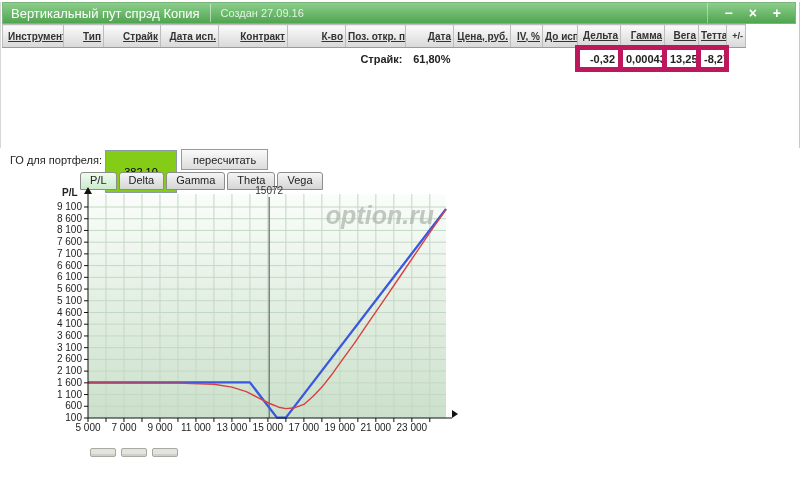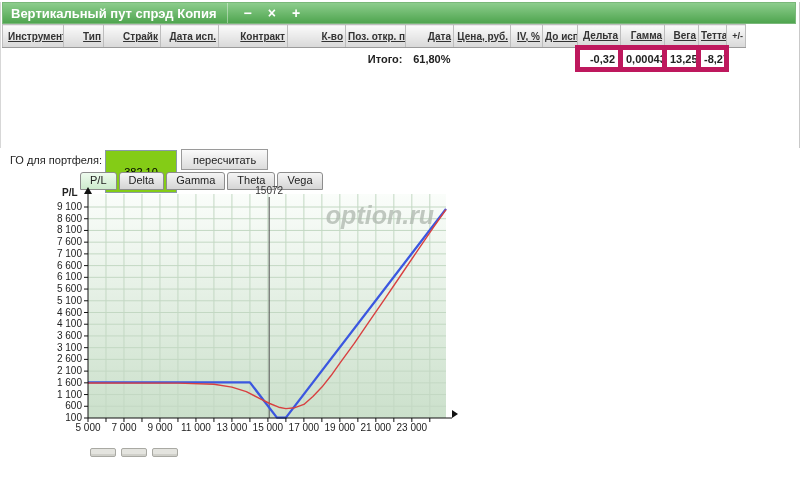--- a/index.html
+++ b/index.html
@@ -2,21 +2,21 @@
 <html><head>
 <meta charset="utf-8">
 <style>
   html,body{margin:0;padding:0;}
   body{width:800px;height:484px;position:relative;background:#fff;overflow:hidden;
        font-family:"Liberation Sans",sans-serif;font-size:11px;color:#222;}
   
   .titlebar{position:absolute;left:2px;top:2px;width:794px;height:22px;box-sizing:border-box;
     background:linear-gradient(#8dcd8d,#4fa54f);display:flex;align-items:center;
     border:1px solid #7ab87a;}
-  .titlebar .title{font-weight:bold;color:#fff;font-size:13px;padding:0 10px 0 8px;white-space:nowrap;}
+  .titlebar .title{font-weight:normal;color:#fff;font-size:13px;padding:0 10px 0 8px;white-space:nowrap;}
   .titlebar .created{font-size:11px;color:#e2f3e2;border-left:1px solid rgba(255,255,255,.5);
     padding:3px 0 3px 10px;flex:1;}
   .winbtns{display:flex;align-items:center;height:100%;border-left:1px solid rgba(255,255,255,.4);
     padding:0 14px 0 16px;gap:16px;}
   .winbtn{color:#fff;font-weight:bold;font-size:14px;line-height:14px;cursor:default;}
   
   .panel-frame{position:absolute;left:0;top:2px;width:798px;height:146px;
     border-left:1px solid #d7d7d7;border-right:1px solid #c9c9c9;pointer-events:none;}
   
   table.positions{position:absolute;left:2px;top:24px;border-collapse:collapse;table-layout:fixed;
@@ -51,20 +51,21 @@
   .chip{width:24px;height:7px;background:#e4e4df;border:1px solid #a9a9a3;border-radius:2px;
     box-shadow:inset 0 -2px 0 #d0d0ca;cursor:default;}
 </style>
 </head>
 <body>
 
 <div class="panel-frame"></div>
 
 <div class="titlebar">
   <span class="title">Вертикальный пут спрэд Копия</span>
+  <span class="created">Создан 27.09.16</span>
   <span class="winbtns">
     <span class="winbtn">−</span>
     <span class="winbtn">×</span>
     <span class="winbtn">+</span>
   </span>
 </div>
 
 <table class="positions">
   <colgroup>
       <col style="width:61px">
@@ -101,21 +102,21 @@
         <th>Гамма</th>
         <th>Вега</th>
         <th>Тетта</th>
         <th class="plusminus">+/-</th>
       </tr>
     </thead>
   <tbody></tbody>
   <tbody>
     <tr class="totals">
       <td colspan="6"></td>
-      <td class="num b">Итого:</td>
+      <td class="num b">Страйк:</td>
       <td class="num b">61,80%</td>
       <td colspan="3"></td>
       <td class="num b box">-0,32</td>
       <td class="num b box">0,000438</td>
       <td class="num b box">13,25</td>
       <td class="num b box">-8,27</td>
       <td></td>
     </tr>
   </tbody>
 </table>

